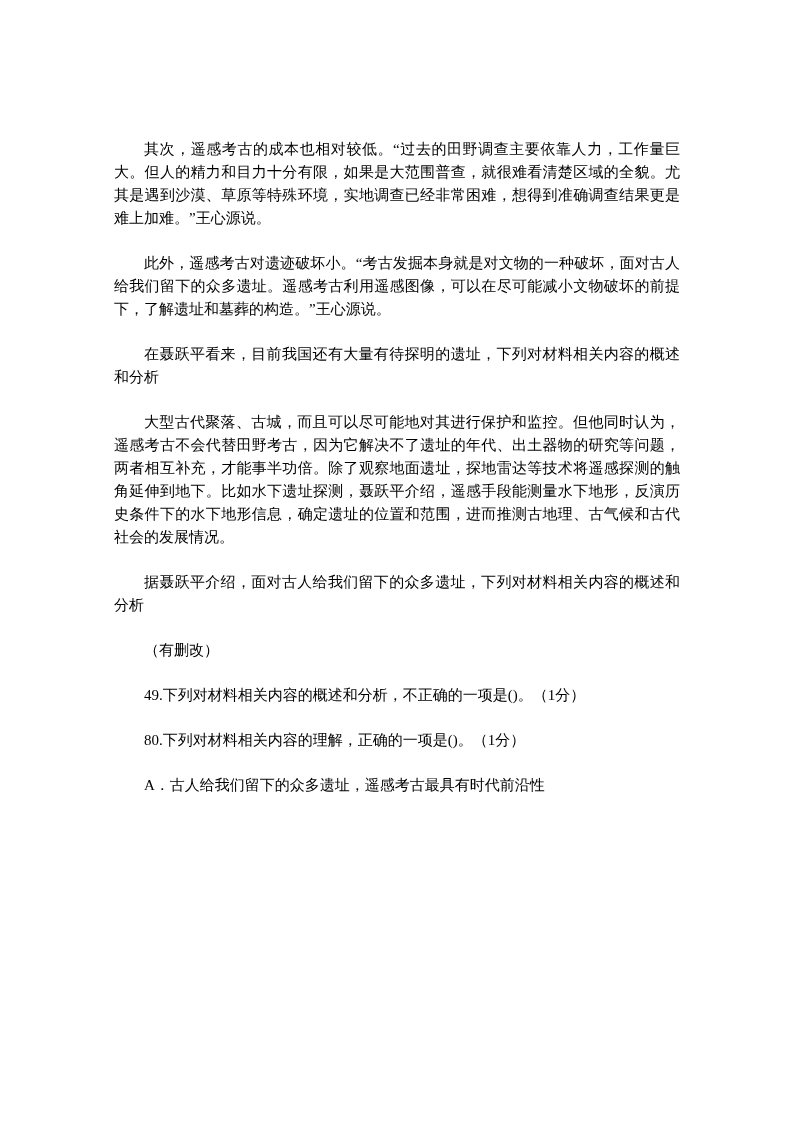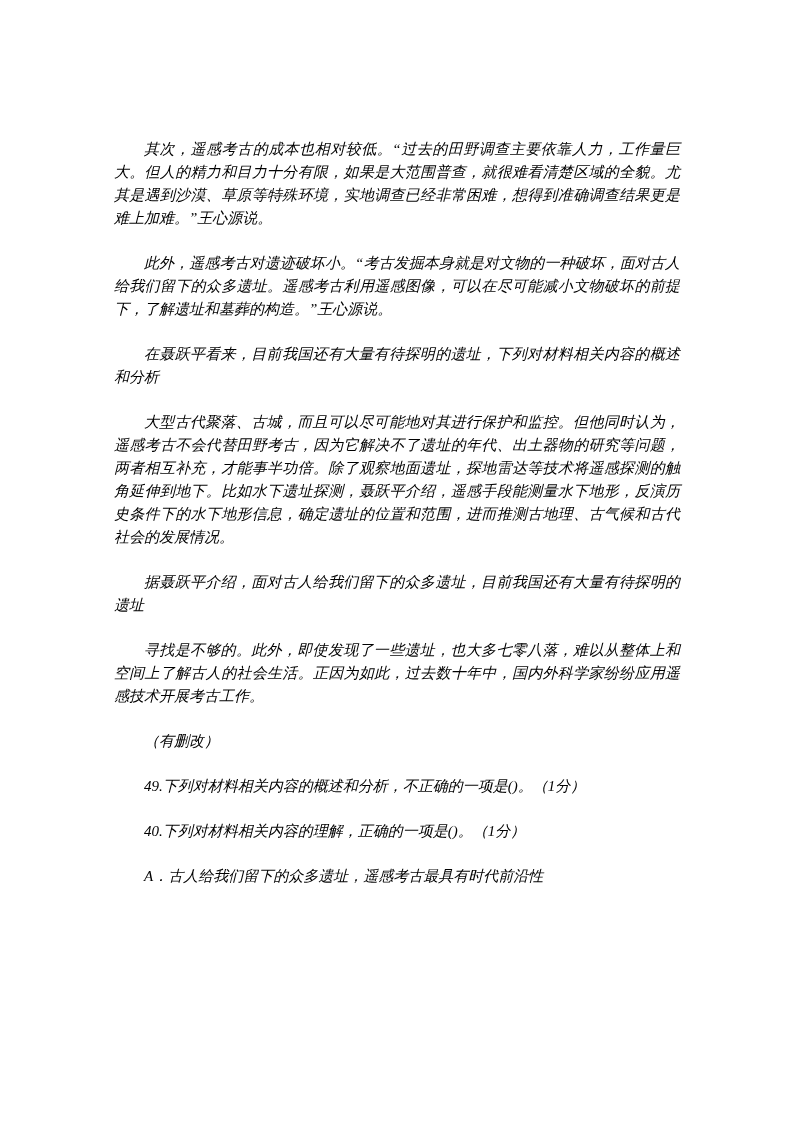--- a/index.html
+++ b/index.html
@@ -18,30 +18,28 @@
     color: #000000;
     font-family: "Liberation Serif", "DejaVu Serif", serif;
     font-size: 15px;
   }
   .page p {
     margin: 0 0 22px 0;
     line-height: 23px;
     text-indent: 2em;
     text-align: justify;
     word-break: break-all;
-    font-style: italic;
   }
 </style>
 </head>
 <body>
 
 <div class="page">
   <p>其次，遥感考古的成本也相对较低。“过去的田野调查主要依靠人力，工作量巨大。但人的精力和目力十分有限，如果是大范围普查，就很难看清楚区域的全貌。尤其是遇到沙漠、草原等特殊环境，实地调查已经非常困难，想得到准确调查结果更是难上加难。”王心源说。</p>
   <p>此外，遥感考古对遗迹破坏小。“考古发掘本身就是对文物的一种破坏，面对古人给我们留下的众多遗址。遥感考古利用遥感图像，可以在尽可能减小文物破坏的前提下，了解遗址和墓葬的构造。”王心源说。</p>
   <p>在聂跃平看来，目前我国还有大量有待探明的遗址，下列对材料相关内容的概述和分析</p>
   <p>大型古代聚落、古城，而且可以尽可能地对其进行保护和监控。但他同时认为，遥感考古不会代替田野考古，因为它解决不了遗址的年代、出土器物的研究等问题，两者相互补充，才能事半功倍。除了观察地面遗址，探地雷达等技术将遥感探测的触角延伸到地下。比如水下遗址探测，聂跃平介绍，遥感手段能测量水下地形，反演历史条件下的水下地形信息，确定遗址的位置和范围，进而推测古地理、古气候和古代社会的发展情况。</p>
-  <p>据聂跃平介绍，面对古人给我们留下的众多遗址，目前我国还有大量有待探明的遗址</p>
-  <p>寻找是不够的。此外，即使发现了一些遗址，也大多七零八落，难以从整体上和空间上了解古人的社会生活。正因为如此，过去数十年中，国内外科学家纷纷应用遥感技术开展考古工作。</p>
+  <p>据聂跃平介绍，面对古人给我们留下的众多遗址，下列对材料相关内容的概述和分析</p>
   <p>（有删改）</p>
   <p>49.下列对材料相关内容的概述和分析，不正确的一项是()。（1分）</p>
-  <p>40.下列对材料相关内容的理解，正确的一项是()。（1分）</p>
+  <p>80.下列对材料相关内容的理解，正确的一项是()。（1分）</p>
   <p>A．古人给我们留下的众多遗址，遥感考古最具有时代前沿性</p>
 </div>
 
 </body></html>

